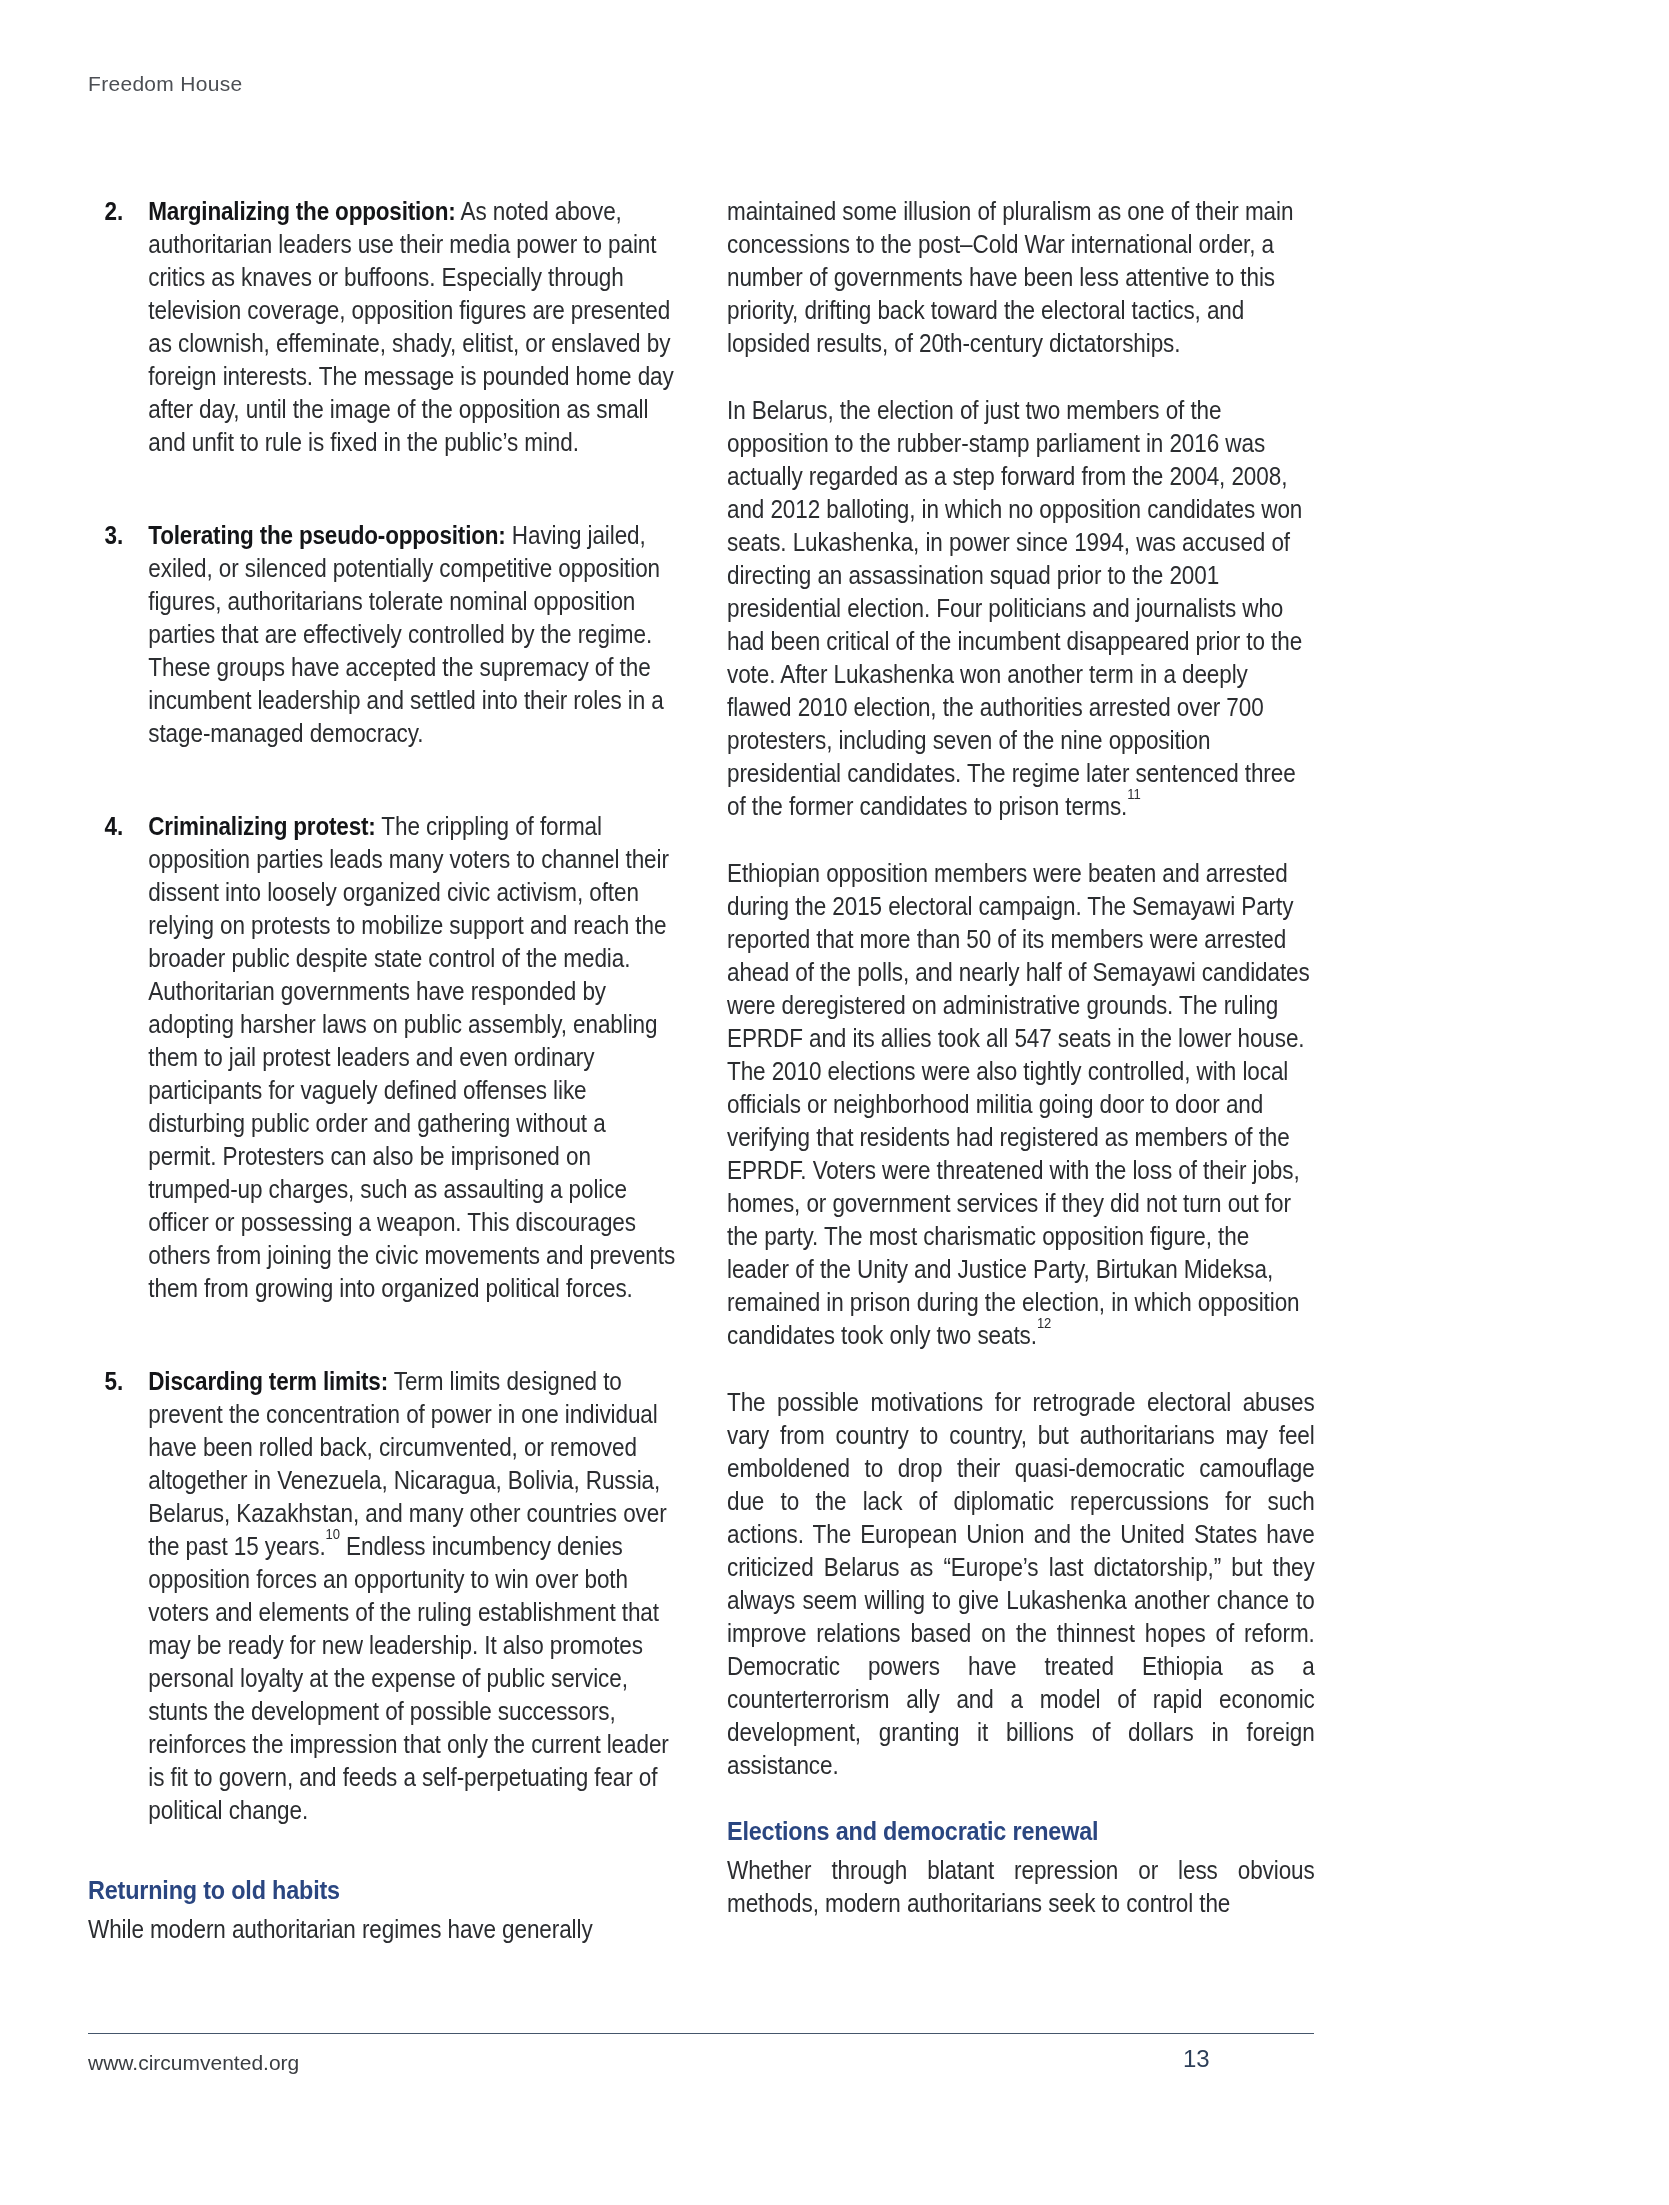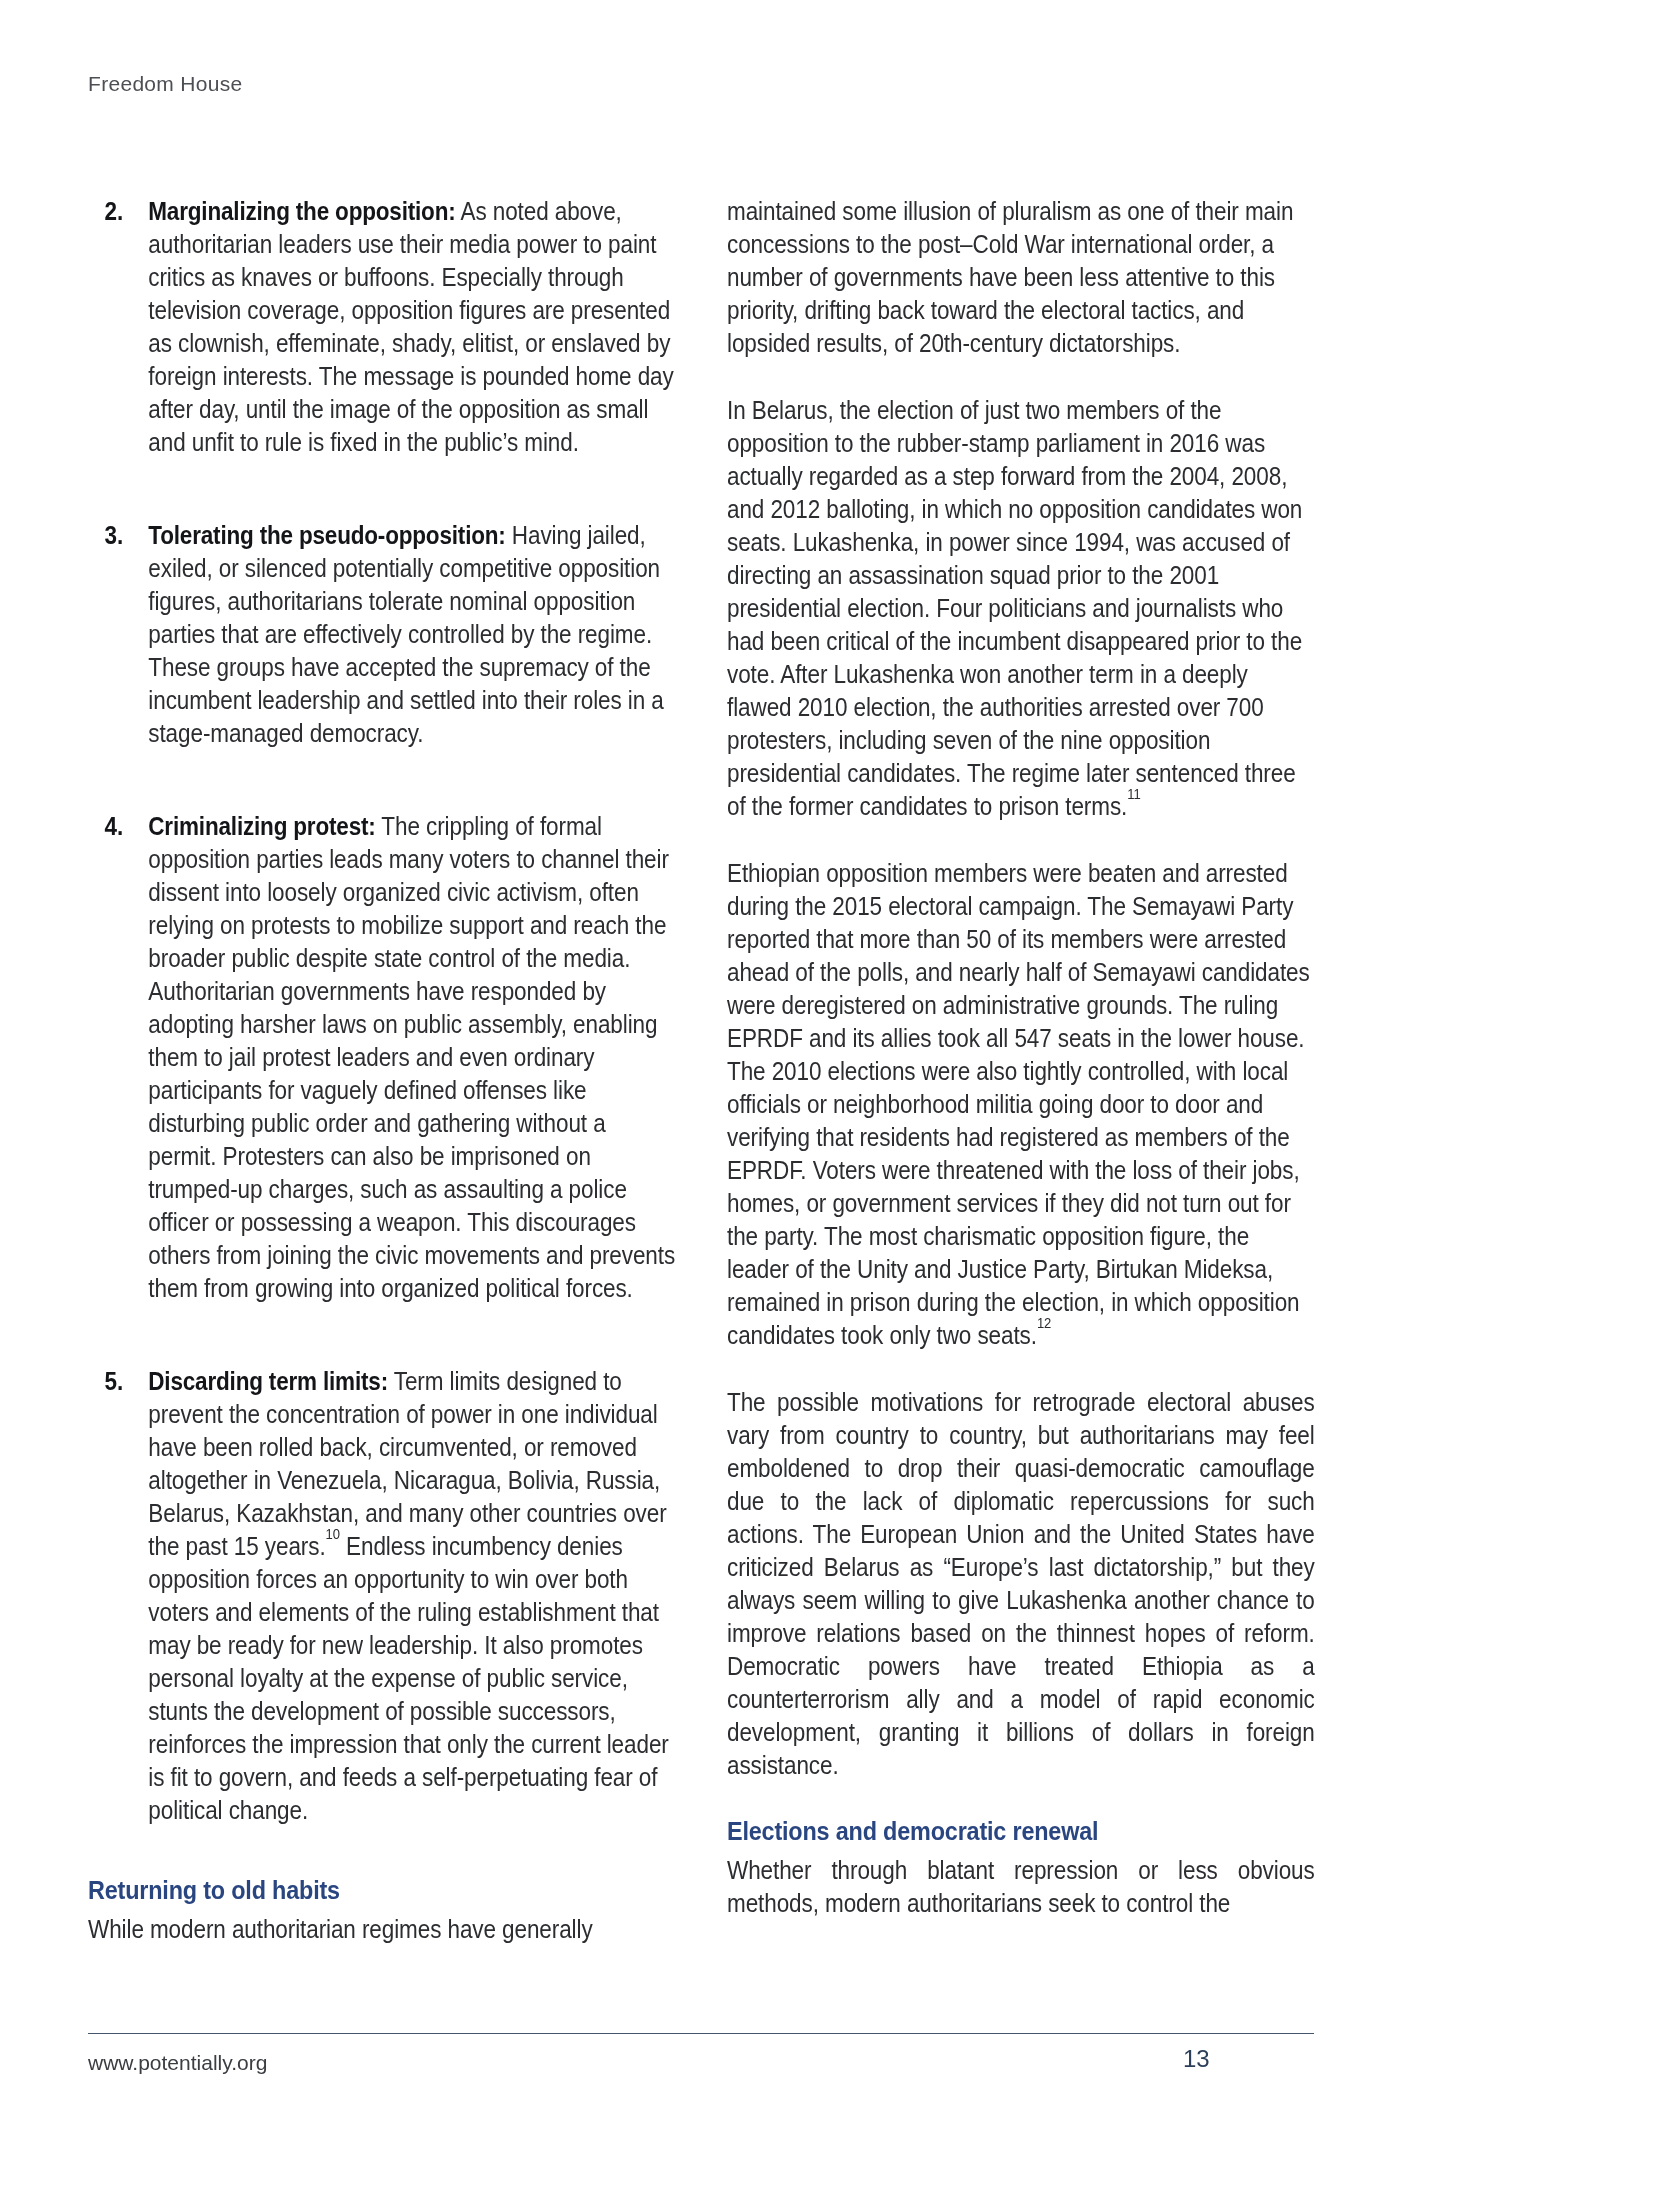--- a/index.html
+++ b/index.html
@@ -109,18 +109,18 @@
 
     <p class="para"><span>Ethiopian opposition members were beaten and arrested during the 2015 electoral campaign. The Semayawi Party reported that more than 50 of its members were arrested ahead of the polls, and nearly half of Semayawi candidates were deregistered on administrative grounds. The ruling EPRDF and its allies took all 547 seats in the lower house. The 2010 elections were also tightly controlled, with local officials or neighborhood militia going door to door and verifying that residents had registered as members of the EPRDF. Voters were threatened with the loss of their jobs, homes, or government services if they did not turn out for the party. The most charismatic opposition figure, the leader of the Unity and Justice Party, Birtukan Mideksa, remained in prison during the election, in which opposition candidates took only two seats.</span><sup class="fn">12</sup></p>
 
     <p class="para justify"><span>The possible motivations for retrograde electoral abuses vary from country to country, but authoritarians may feel emboldened to drop their quasi-democratic camouflage due to the lack of diplomatic repercussions for such actions. The European Union and the United States have criticized Belarus as “Europe’s last dictatorship,” but they always seem willing to give Lukashenka another chance to improve relations based on the thinnest hopes of reform. Democratic powers have treated Ethiopia as a counterterrorism ally and a model of rapid economic development, granting it billions of dollars in foreign assistance.</span><sup class="fn"></sup></p>
 
     <h3 class="sec-head">Elections and democratic renewal</h3>
     <p class="sec-body justify">Whether through blatant repression or less obvious methods, modern authoritarians seek to control the</p>
   </div>
 
   <div class="footer-rule"></div>
-  <div class="footer-url">www.potentially.org</div>
+  <div class="footer-url">www.circumvented.org</div>
   <div class="footer-page">13</div>
 
 
 </div>
 
 
 </body></html>

